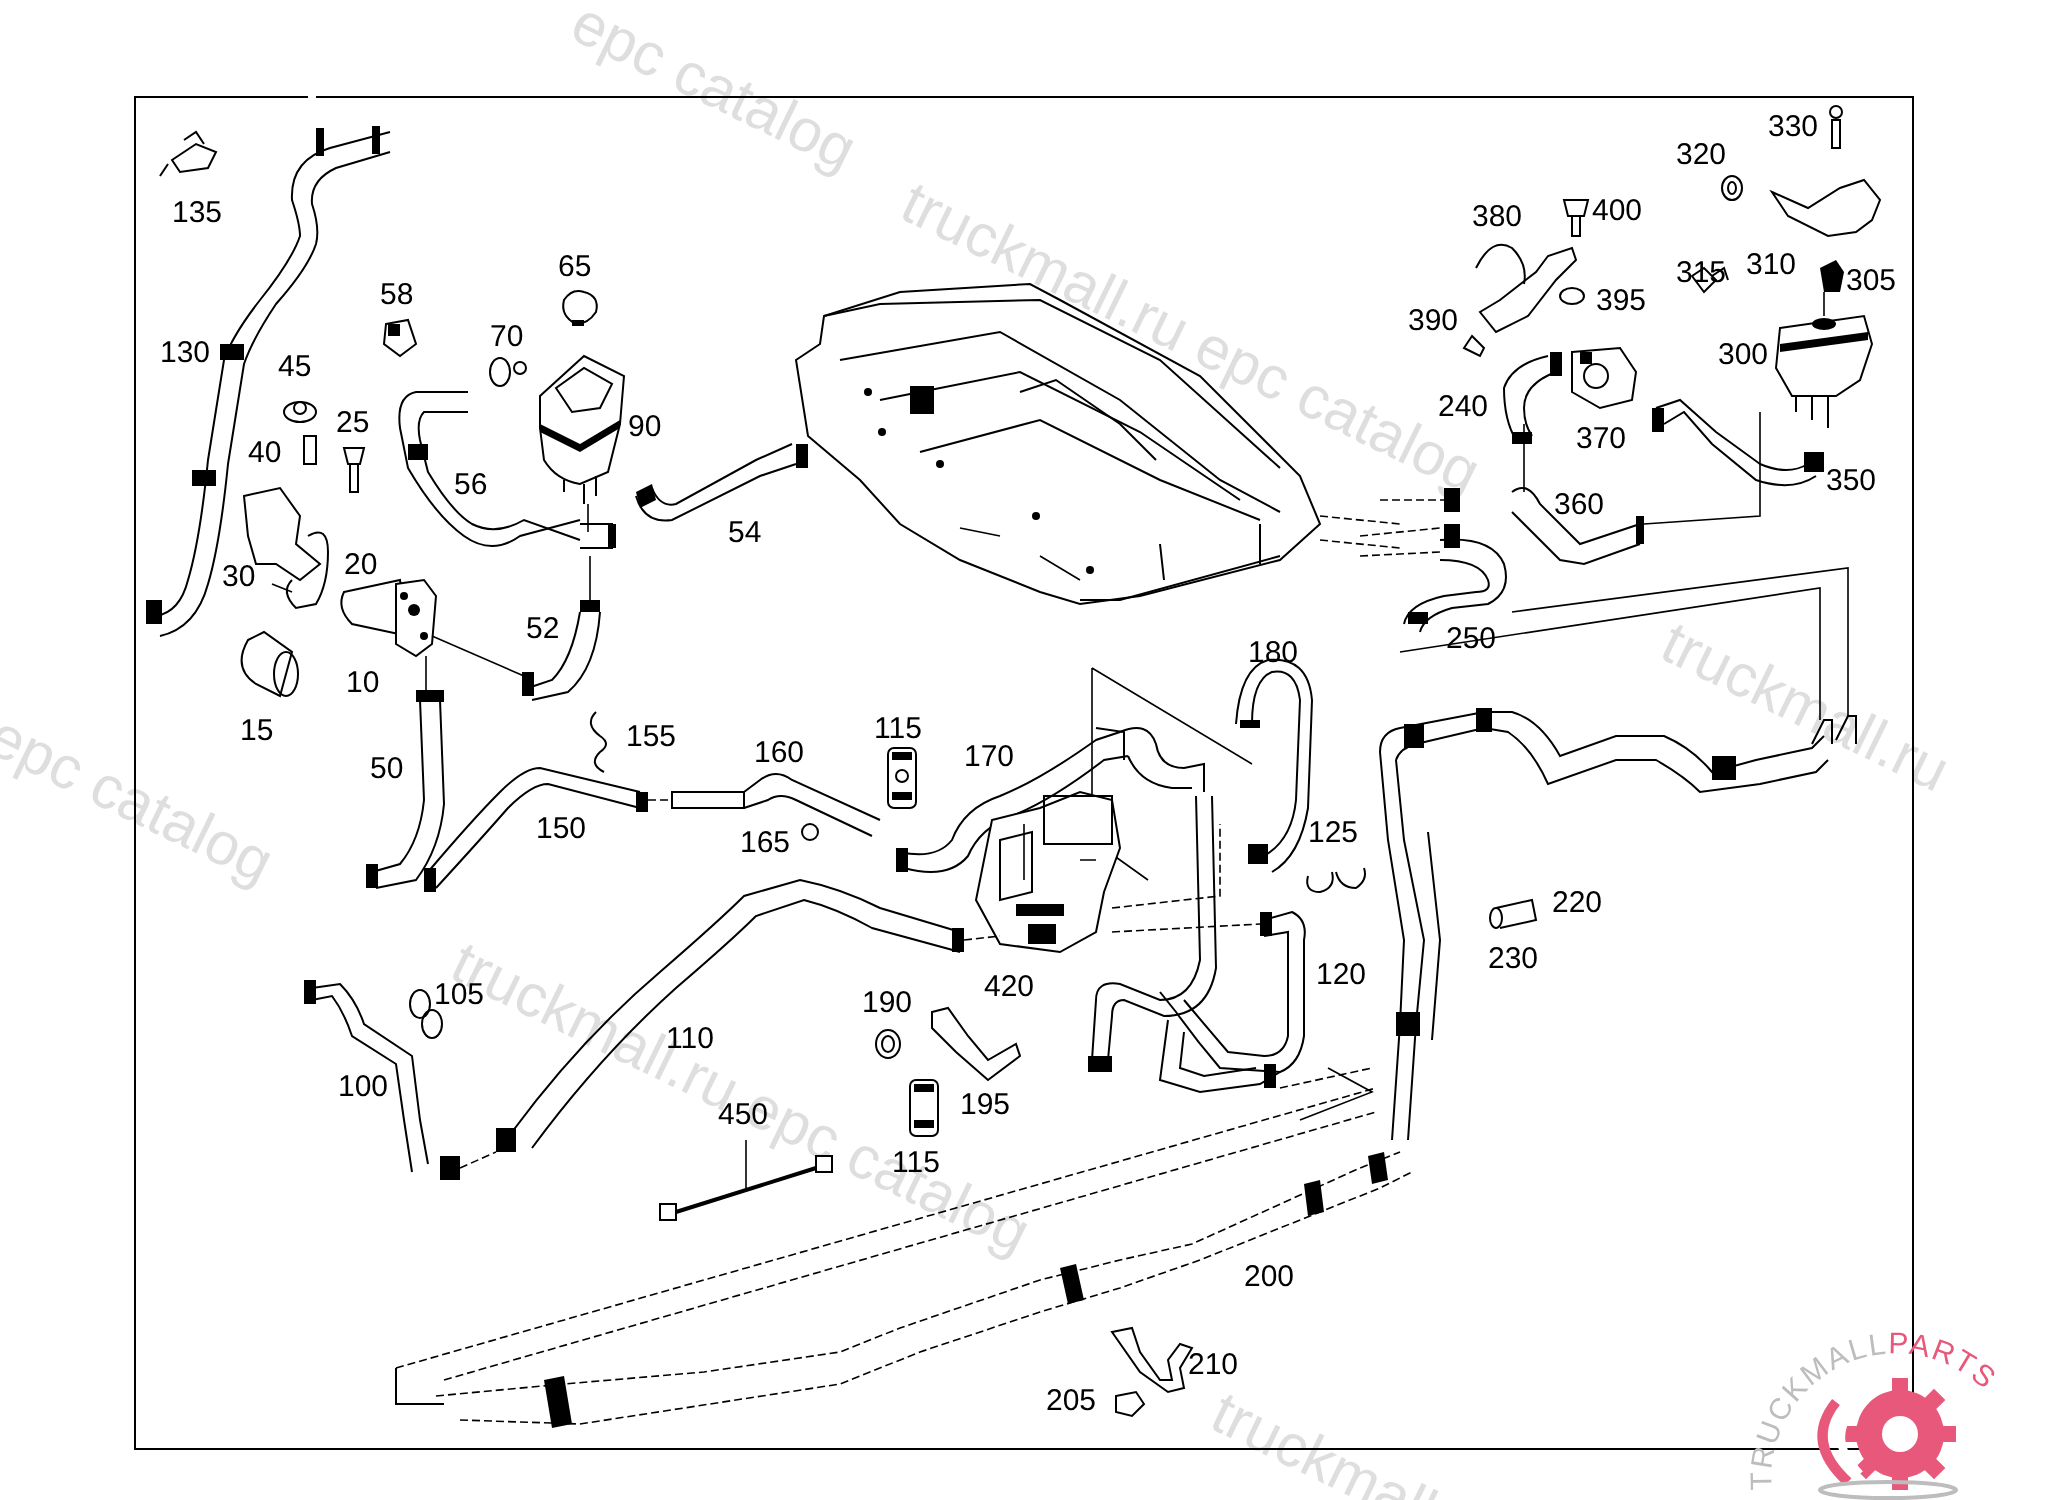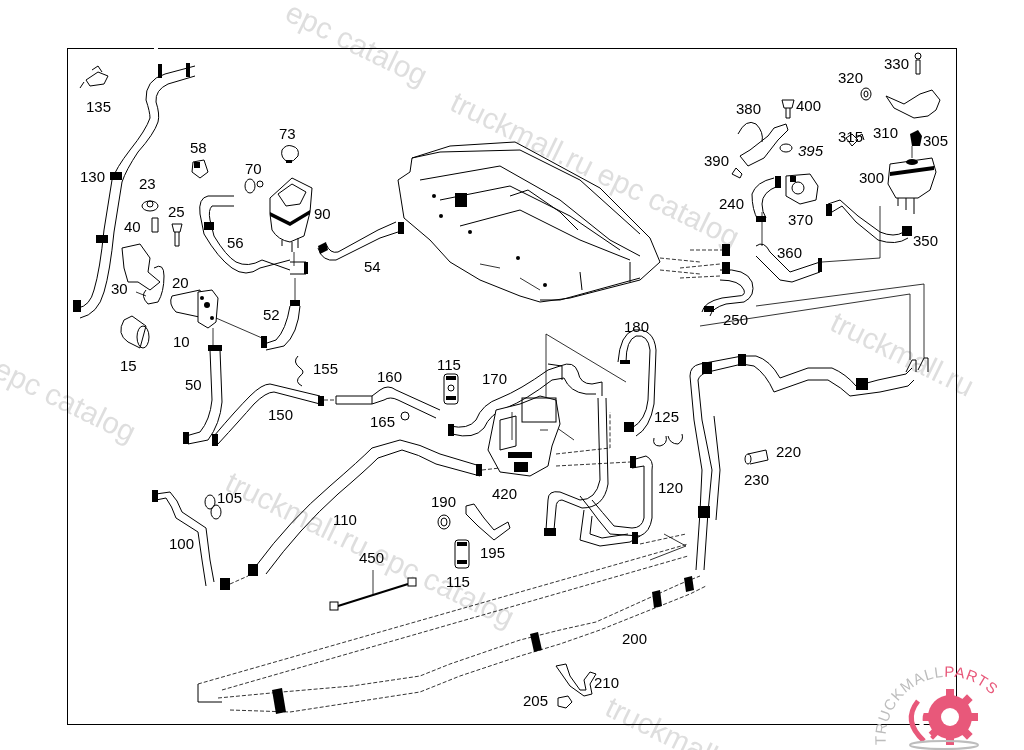--- a/index.html
+++ b/index.html
@@ -389,33 +389,33 @@
       <path class="hose" d="M828 204 L840 200 L858 216 L880 232 Q894 238 904 232"></path>
       <path class="hose" d="M832 212 L842 206 L856 222 L878 240 Q896 246 908 238"></path>
       <rect class="clamp" x="826" y="204" width="6" height="12"></rect>
       <rect class="clamp" x="902" y="226" width="10" height="10"></rect>
       <path class="lead" d="M880 206 L880 258 L822 262"></path>
     </g>
   </svg>
 
   <div class="label" style="left:86px;top:99px;">135</div>
   <div class="label" style="left:80px;top:169px;">130</div>
-  <div class="label" style="left:139px;top:176px;">23</div>
+  <div class="label" style="left:139px;top:176px;">45</div>
   <div class="label" style="left:124px;top:219px;">40</div>
   <div class="label" style="left:168px;top:204px;">25</div>
   <div class="label" style="left:172px;top:275px;">20</div>
   <div class="label" style="left:111px;top:281px;">30</div>
   <div class="label" style="left:120px;top:358px;">15</div>
   <div class="label" style="left:173px;top:334px;">10</div>
   <div class="label" style="left:190px;top:140px;">58</div>
   <div class="label" style="left:227px;top:235px;">56</div>
   <div class="label" style="left:263px;top:307px;">52</div>
   <div class="label" style="left:185px;top:377px;">50</div>
   <div class="label" style="left:245px;top:161px;">70</div>
-  <div class="label" style="left:279px;top:126px;">73</div>
+  <div class="label" style="left:279px;top:126px;">65</div>
   <div class="label" style="left:314px;top:206px;">90</div>
   <div class="label" style="left:364px;top:259px;">54</div>
   <div class="label" style="left:313px;top:361px;">155</div>
   <div class="label" style="left:268px;top:407px;">150</div>
   <div class="label" style="left:377px;top:369px;">160</div>
   <div class="label" style="left:370px;top:414px;">165</div>
   <div class="label" style="left:437px;top:357px;">115</div>
   <div class="label" style="left:482px;top:371px;">170</div>
   <div class="label" style="left:624px;top:319px;">180</div>
   <div class="label" style="left:654px;top:409px;">125</div>
@@ -433,21 +433,21 @@
   <div class="label" style="left:523px;top:693px;">205</div>
   <div class="label" style="left:744px;top:472px;">230</div>
   <div class="label" style="left:776px;top:396px;margin-top:48px;">220</div>
   <div class="label" style="left:723px;top:312px;text-align:right;">250</div>
   <div class="label" style="left:777px;top:245px;">360</div>
   <div class="label" style="left:719px;top:196px;">240</div>
   <div class="label" style="left:788px;top:212px;">370</div>
   <div class="label" style="left:736px;top:101px;">380</div>
   <div class="label" style="left:704px;top:153px;">390</div>
   <div class="label" style="left:796px;top:98px;">400</div>
-  <div class="label" style="left:798px;top:143px;font-style:italic;">395</div>
+  <div class="label" style="left:798px;top:143px;">395</div>
   <div class="label" style="left:838px;top:70px;">320</div>
   <div class="label" style="left:884px;top:56px;">330</div>
   <div class="label" style="left:838px;top:117px;margin-top:12px;">315</div>
   <div class="label" style="left:873px;top:125px;">310</div>
   <div class="label" style="left:923px;top:133px;">305</div>
   <div class="label" style="left:859px;top:170px;">300</div>
   <div class="label" style="left:913px;top:233px;">350</div>
 
   <div class="logo">
     <svg width="156" height="95" viewBox="0 0 156 95">

